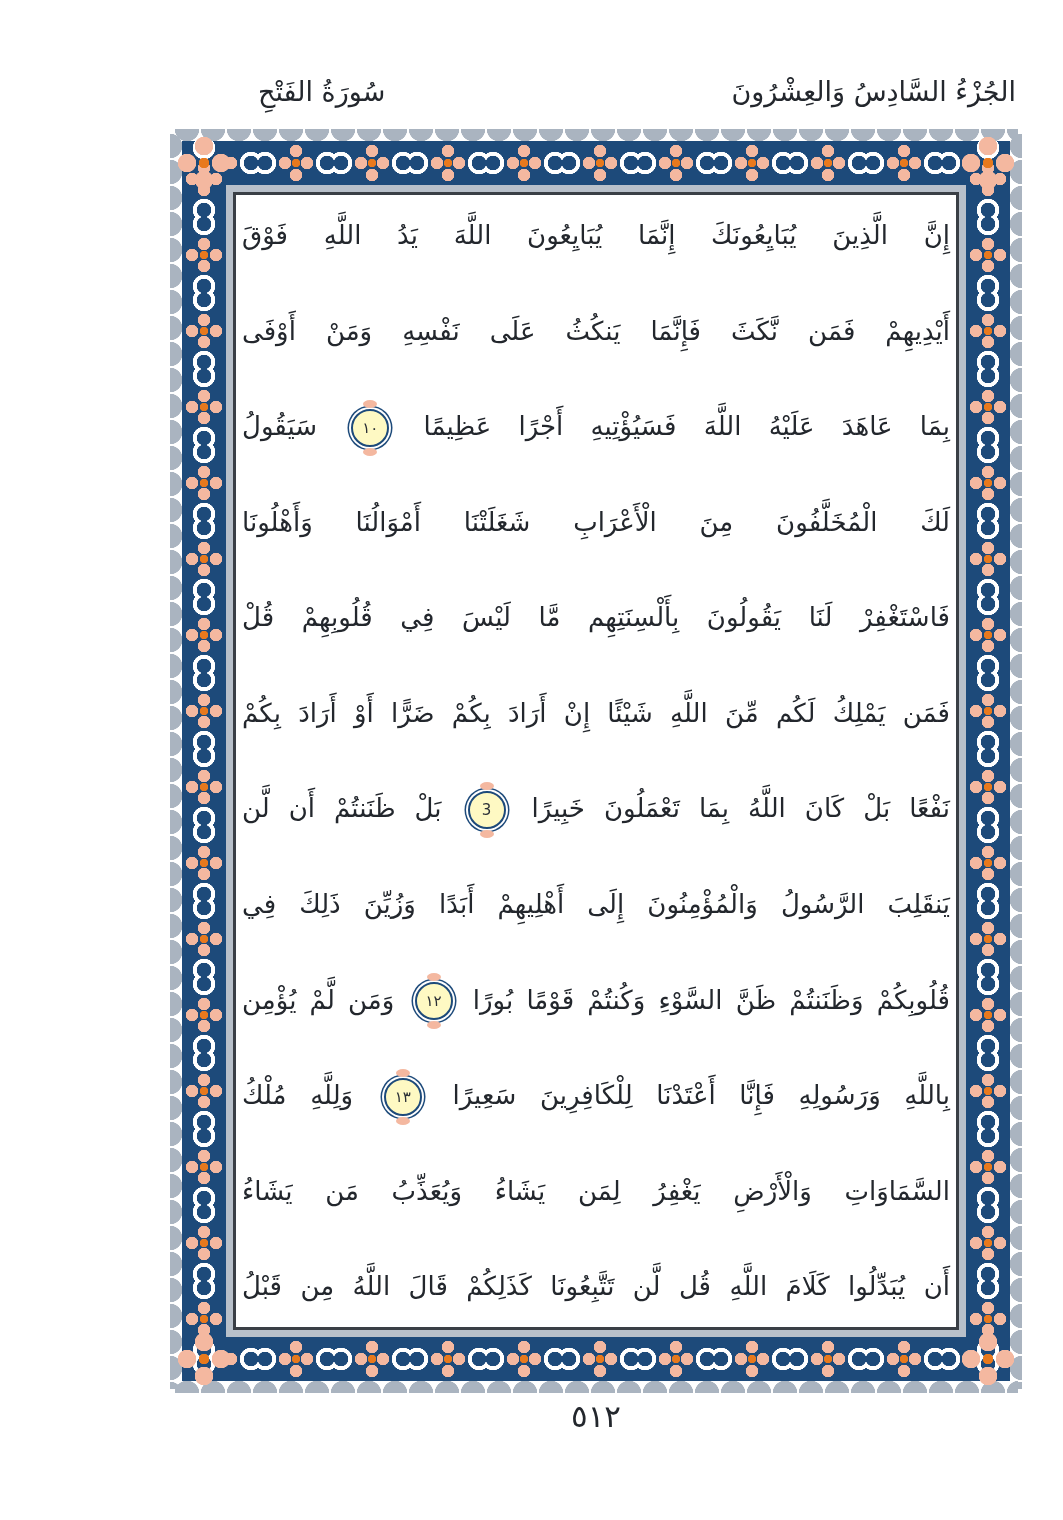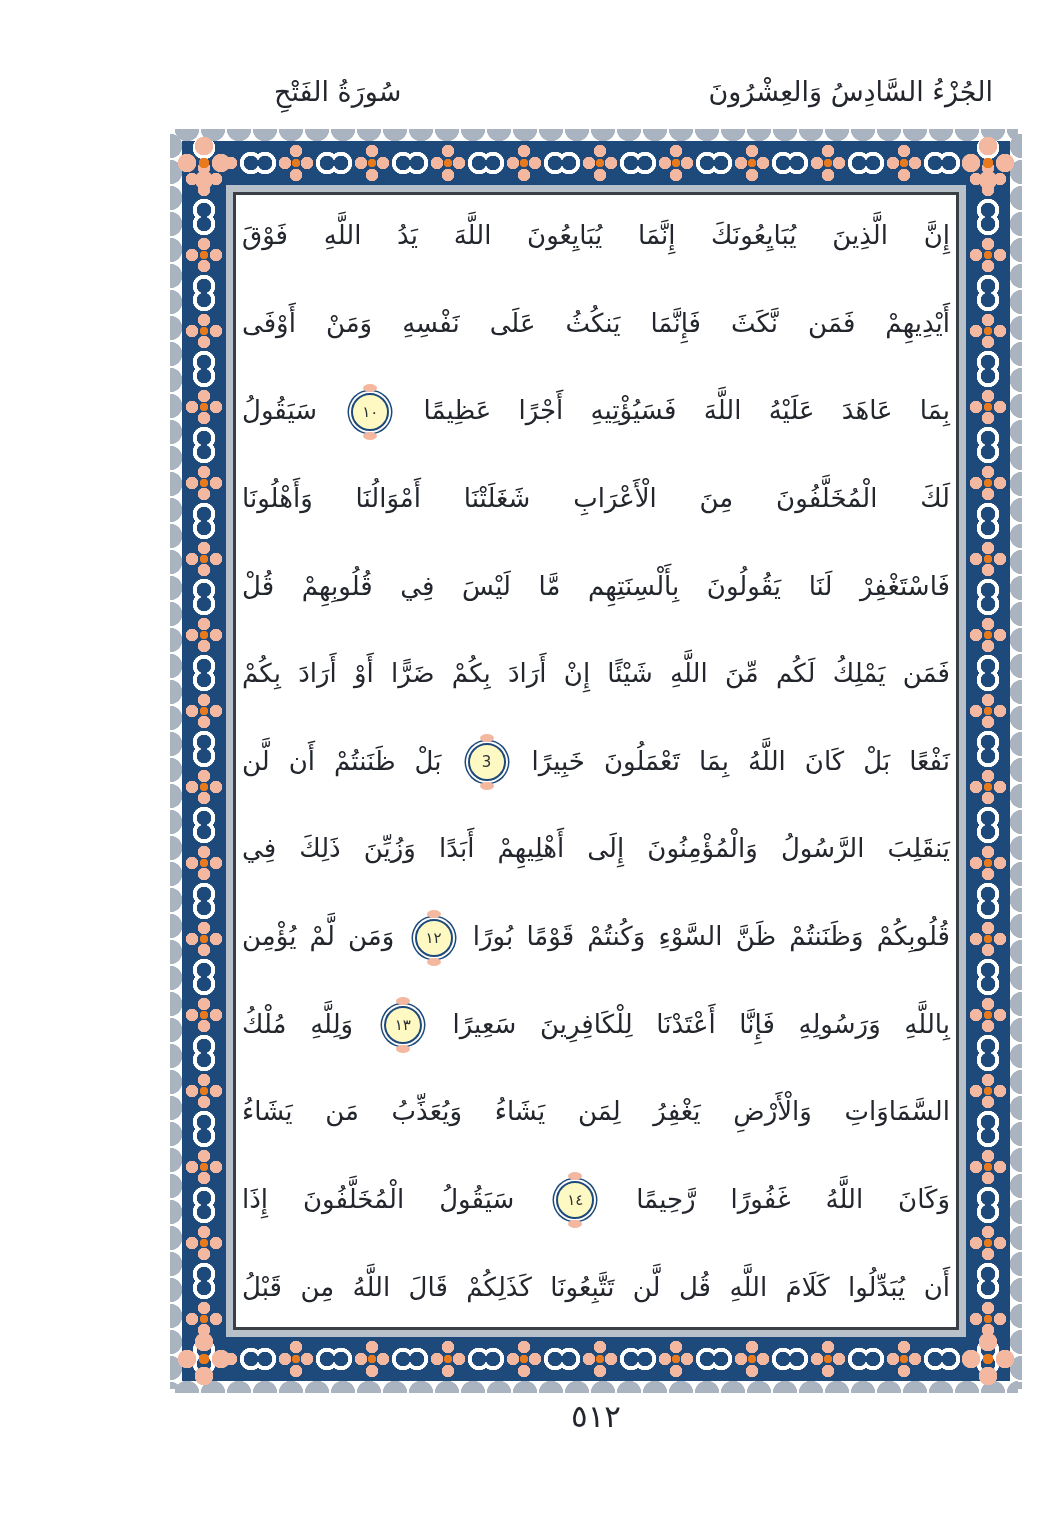--- a/index.html
+++ b/index.html
@@ -8,22 +8,22 @@
     background:#ffffff;
     font-family:"DejaVu Sans",sans-serif;
     overflow:hidden;
   }
   
   .hdr{
     position:absolute;top:68px;height:48px;
     color:#23272d;font-size:27px;line-height:48px;
     direction:rtl;white-space:nowrap;
   }
-  .hdr-surah{left:274px;}
-  .hdr-juz{right:70px;}
+  .hdr-surah{left:258px;}
+  .hdr-juz{right:47px;}
   
   .frame{position:absolute;left:182px;top:141px;width:828px;height:1240px;}
   .band{position:absolute;background-color:#1d4a7a;}
   .band-h{
     left:0;right:0;height:44px;
     background-image:
       radial-gradient(circle at 38px 22px,#e8791d 0 4px,rgba(0,0,0,0) 4.5px),
       radial-gradient(circle at 38px 10px,#f4b8a0 0 6px,rgba(0,0,0,0) 6.5px),
       radial-gradient(circle at 38px 34px,#f4b8a0 0 6px,rgba(0,0,0,0) 6.5px),
       radial-gradient(circle at 27px 22px,#f4b8a0 0 6px,rgba(0,0,0,0) 6.5px),
@@ -144,20 +144,19 @@
           <div class="line"><span class="ayah-text">أَيْدِيهِمْ فَمَن نَّكَثَ فَإِنَّمَا يَنكُثُ عَلَى نَفْسِهِ وَمَنْ أَوْفَى</span> </div>
           <div class="line"><span class="ayah-text">بِمَا عَاهَدَ عَلَيْهُ اللَّهَ فَسَيُؤْتِيهِ أَجْرًا عَظِيمًا</span> <span class="verse-marker">١٠</span> <span class="ayah-text">سَيَقُولُ</span> </div>
           <div class="line"><span class="ayah-text">لَكَ الْمُخَلَّفُونَ مِنَ الْأَعْرَابِ شَغَلَتْنَا أَمْوَالُنَا وَأَهْلُونَا</span> </div>
           <div class="line"><span class="ayah-text">فَاسْتَغْفِرْ لَنَا يَقُولُونَ بِأَلْسِنَتِهِم مَّا لَيْسَ فِي قُلُوبِهِمْ قُلْ</span> </div>
           <div class="line"><span class="ayah-text">فَمَن يَمْلِكُ لَكُم مِّنَ اللَّهِ شَيْئًا إِنْ أَرَادَ بِكُمْ ضَرًّا أَوْ أَرَادَ بِكُمْ</span> </div>
           <div class="line"><span class="ayah-text">نَفْعًا بَلْ كَانَ اللَّهُ بِمَا تَعْمَلُونَ خَبِيرًا</span> <span class="verse-marker">3</span> <span class="ayah-text">بَلْ ظَنَنتُمْ أَن لَّن</span> </div>
           <div class="line"><span class="ayah-text">يَنقَلِبَ الرَّسُولُ وَالْمُؤْمِنُونَ إِلَى أَهْلِيهِمْ أَبَدًا وَزُيِّنَ ذَلِكَ فِي</span> </div>
           <div class="line"><span class="ayah-text">قُلُوبِكُمْ وَظَنَنتُمْ ظَنَّ السَّوْءِ وَكُنتُمْ قَوْمًا بُورًا</span> <span class="verse-marker">١٢</span> <span class="ayah-text">وَمَن لَّمْ يُؤْمِن</span> </div>
           <div class="line"><span class="ayah-text">بِاللَّهِ وَرَسُولِهِ فَإِنَّا أَعْتَدْنَا لِلْكَافِرِينَ سَعِيرًا</span> <span class="verse-marker">١٣</span> <span class="ayah-text">وَلِلَّهِ مُلْكُ</span> </div>
           <div class="line"><span class="ayah-text">السَّمَاوَاتِ وَالْأَرْضِ يَغْفِرُ لِمَن يَشَاءُ وَيُعَذِّبُ مَن يَشَاءُ</span> </div>
-          <div class="line"><span class="ayah-text">وَكَانَ اللَّهُ غَفُورًا رَّحِيمًا</span> <span class="verse-marker">١٤</span> <span class="ayah-text">سَيَقُولُ الْمُخَلَّفُونَ إِذَا</span> </div>
           <div class="line"><span class="ayah-text">أَن يُبَدِّلُوا كَلَامَ اللَّهِ قُل لَّن تَتَّبِعُونَا كَذَلِكُمْ قَالَ اللَّهُ مِن قَبْلُ</span> </div>
         </div>
     </div>
   </div>
 </div>
 
 <div class="page-number">٥١٢</div>
 
 </body></html>

